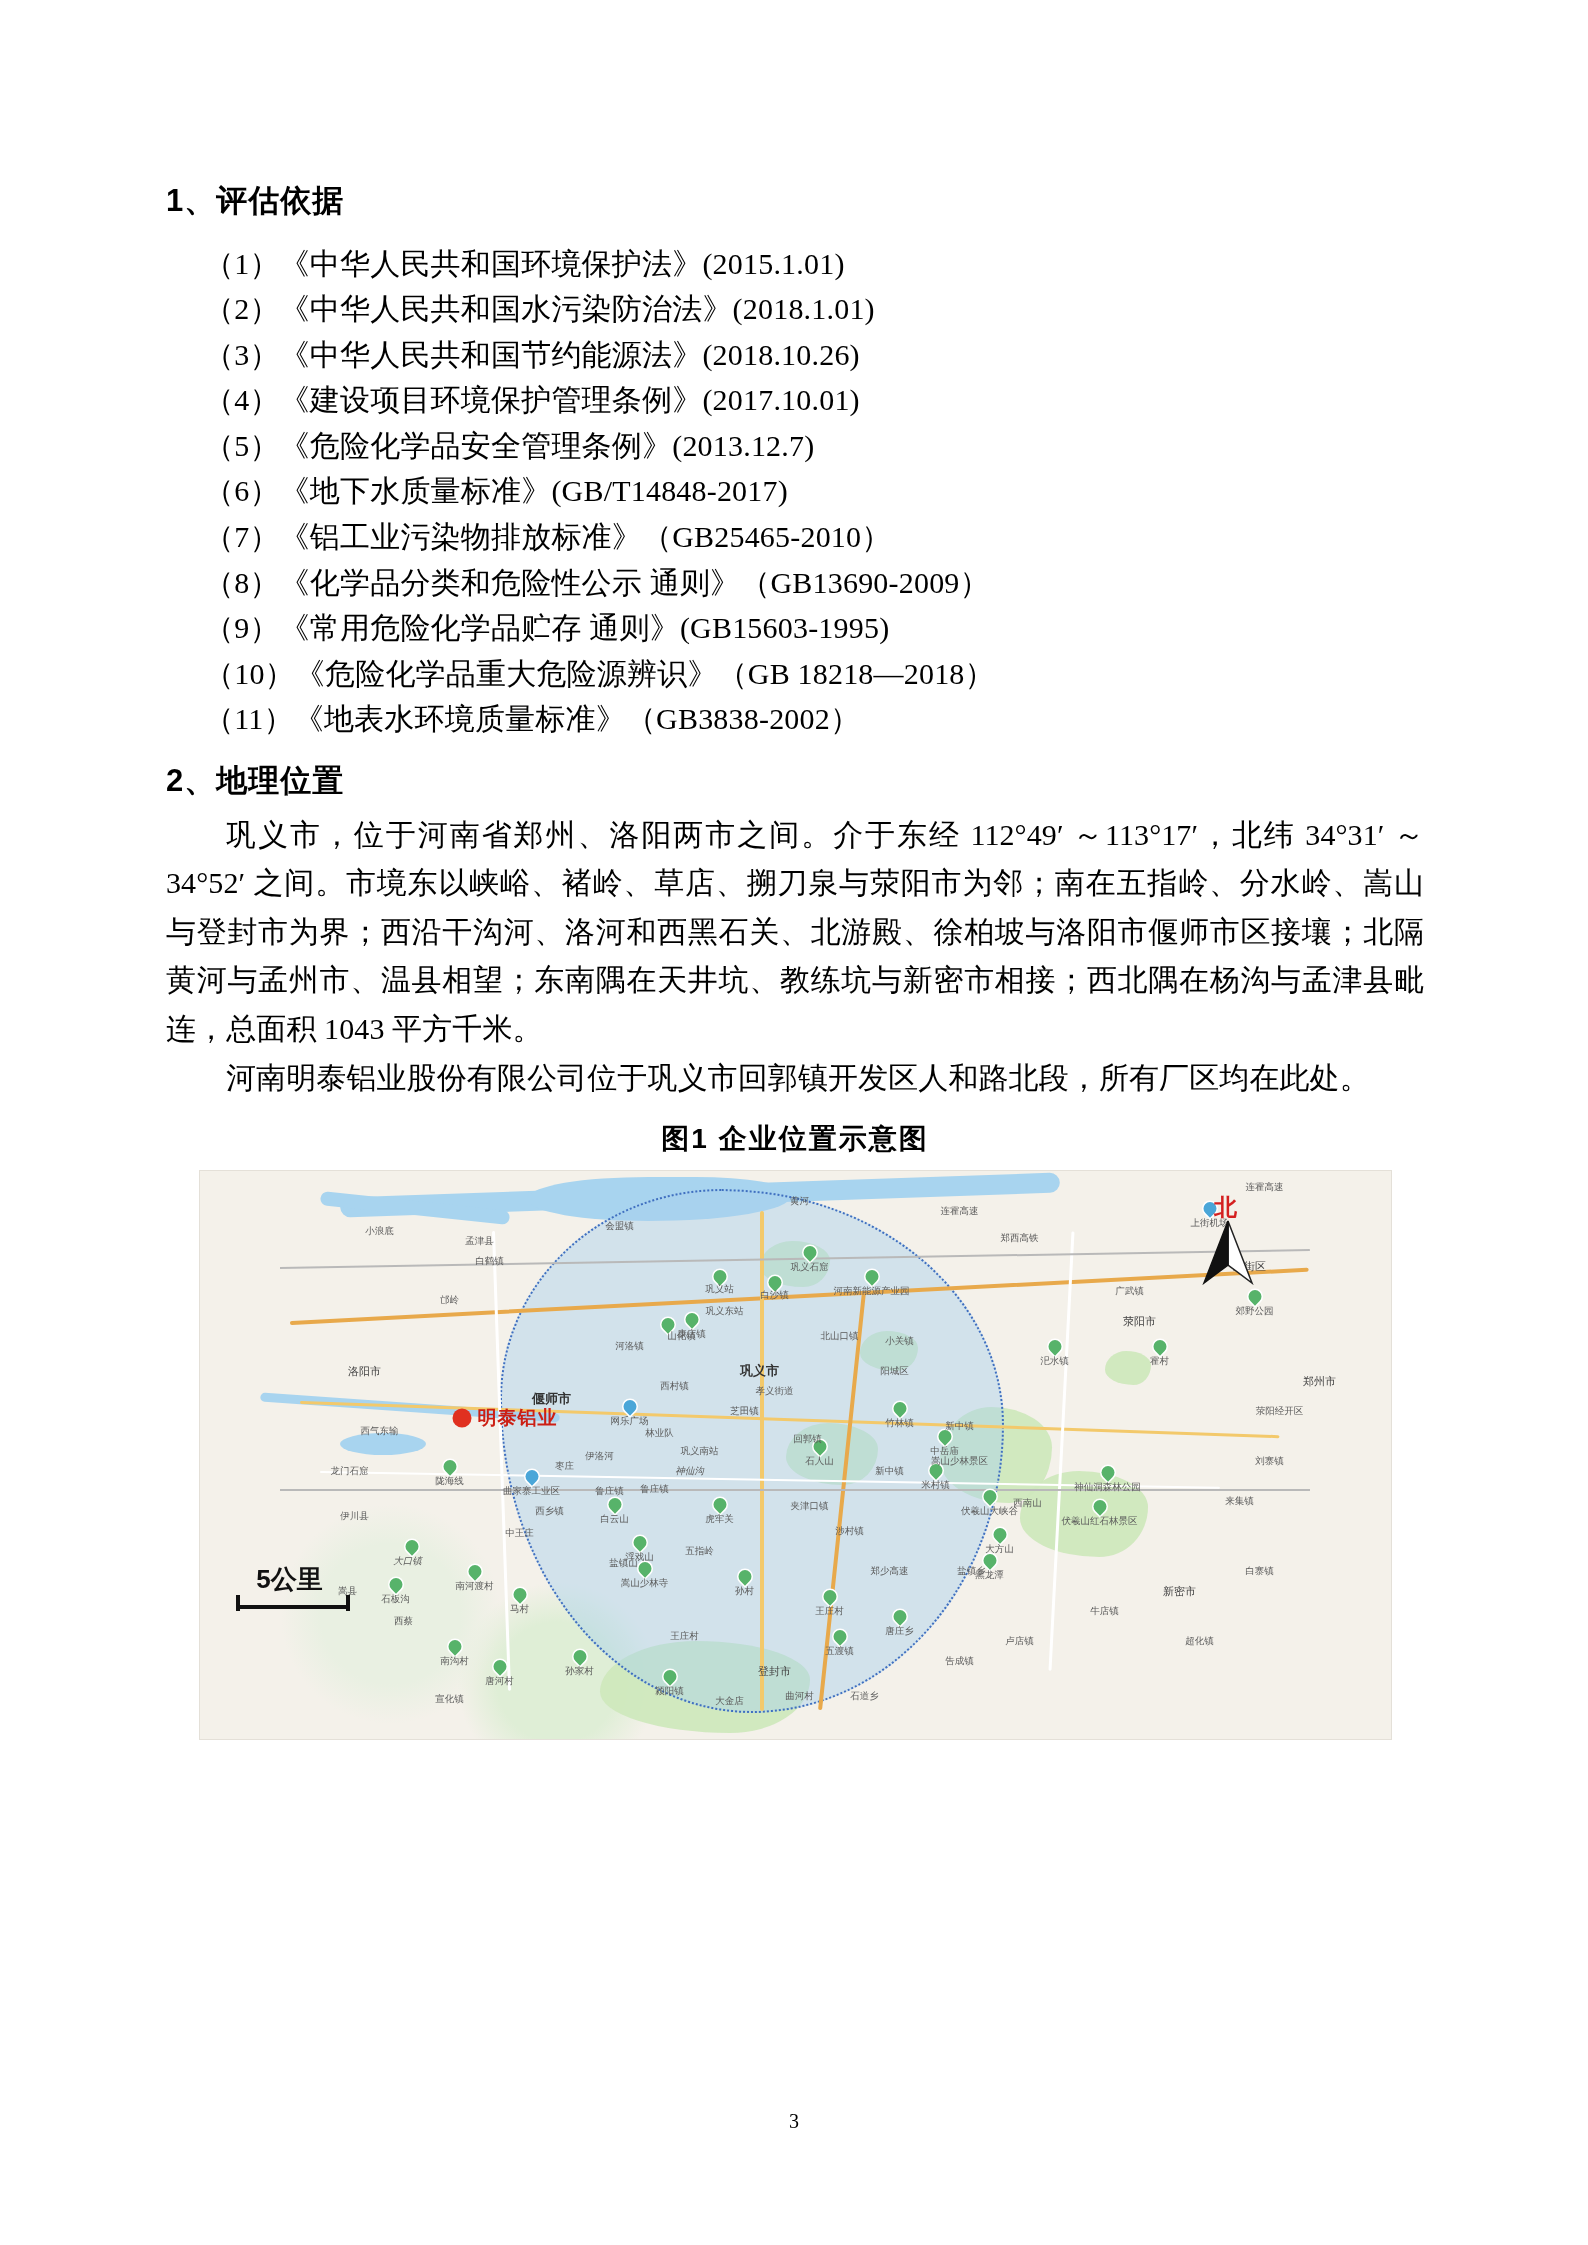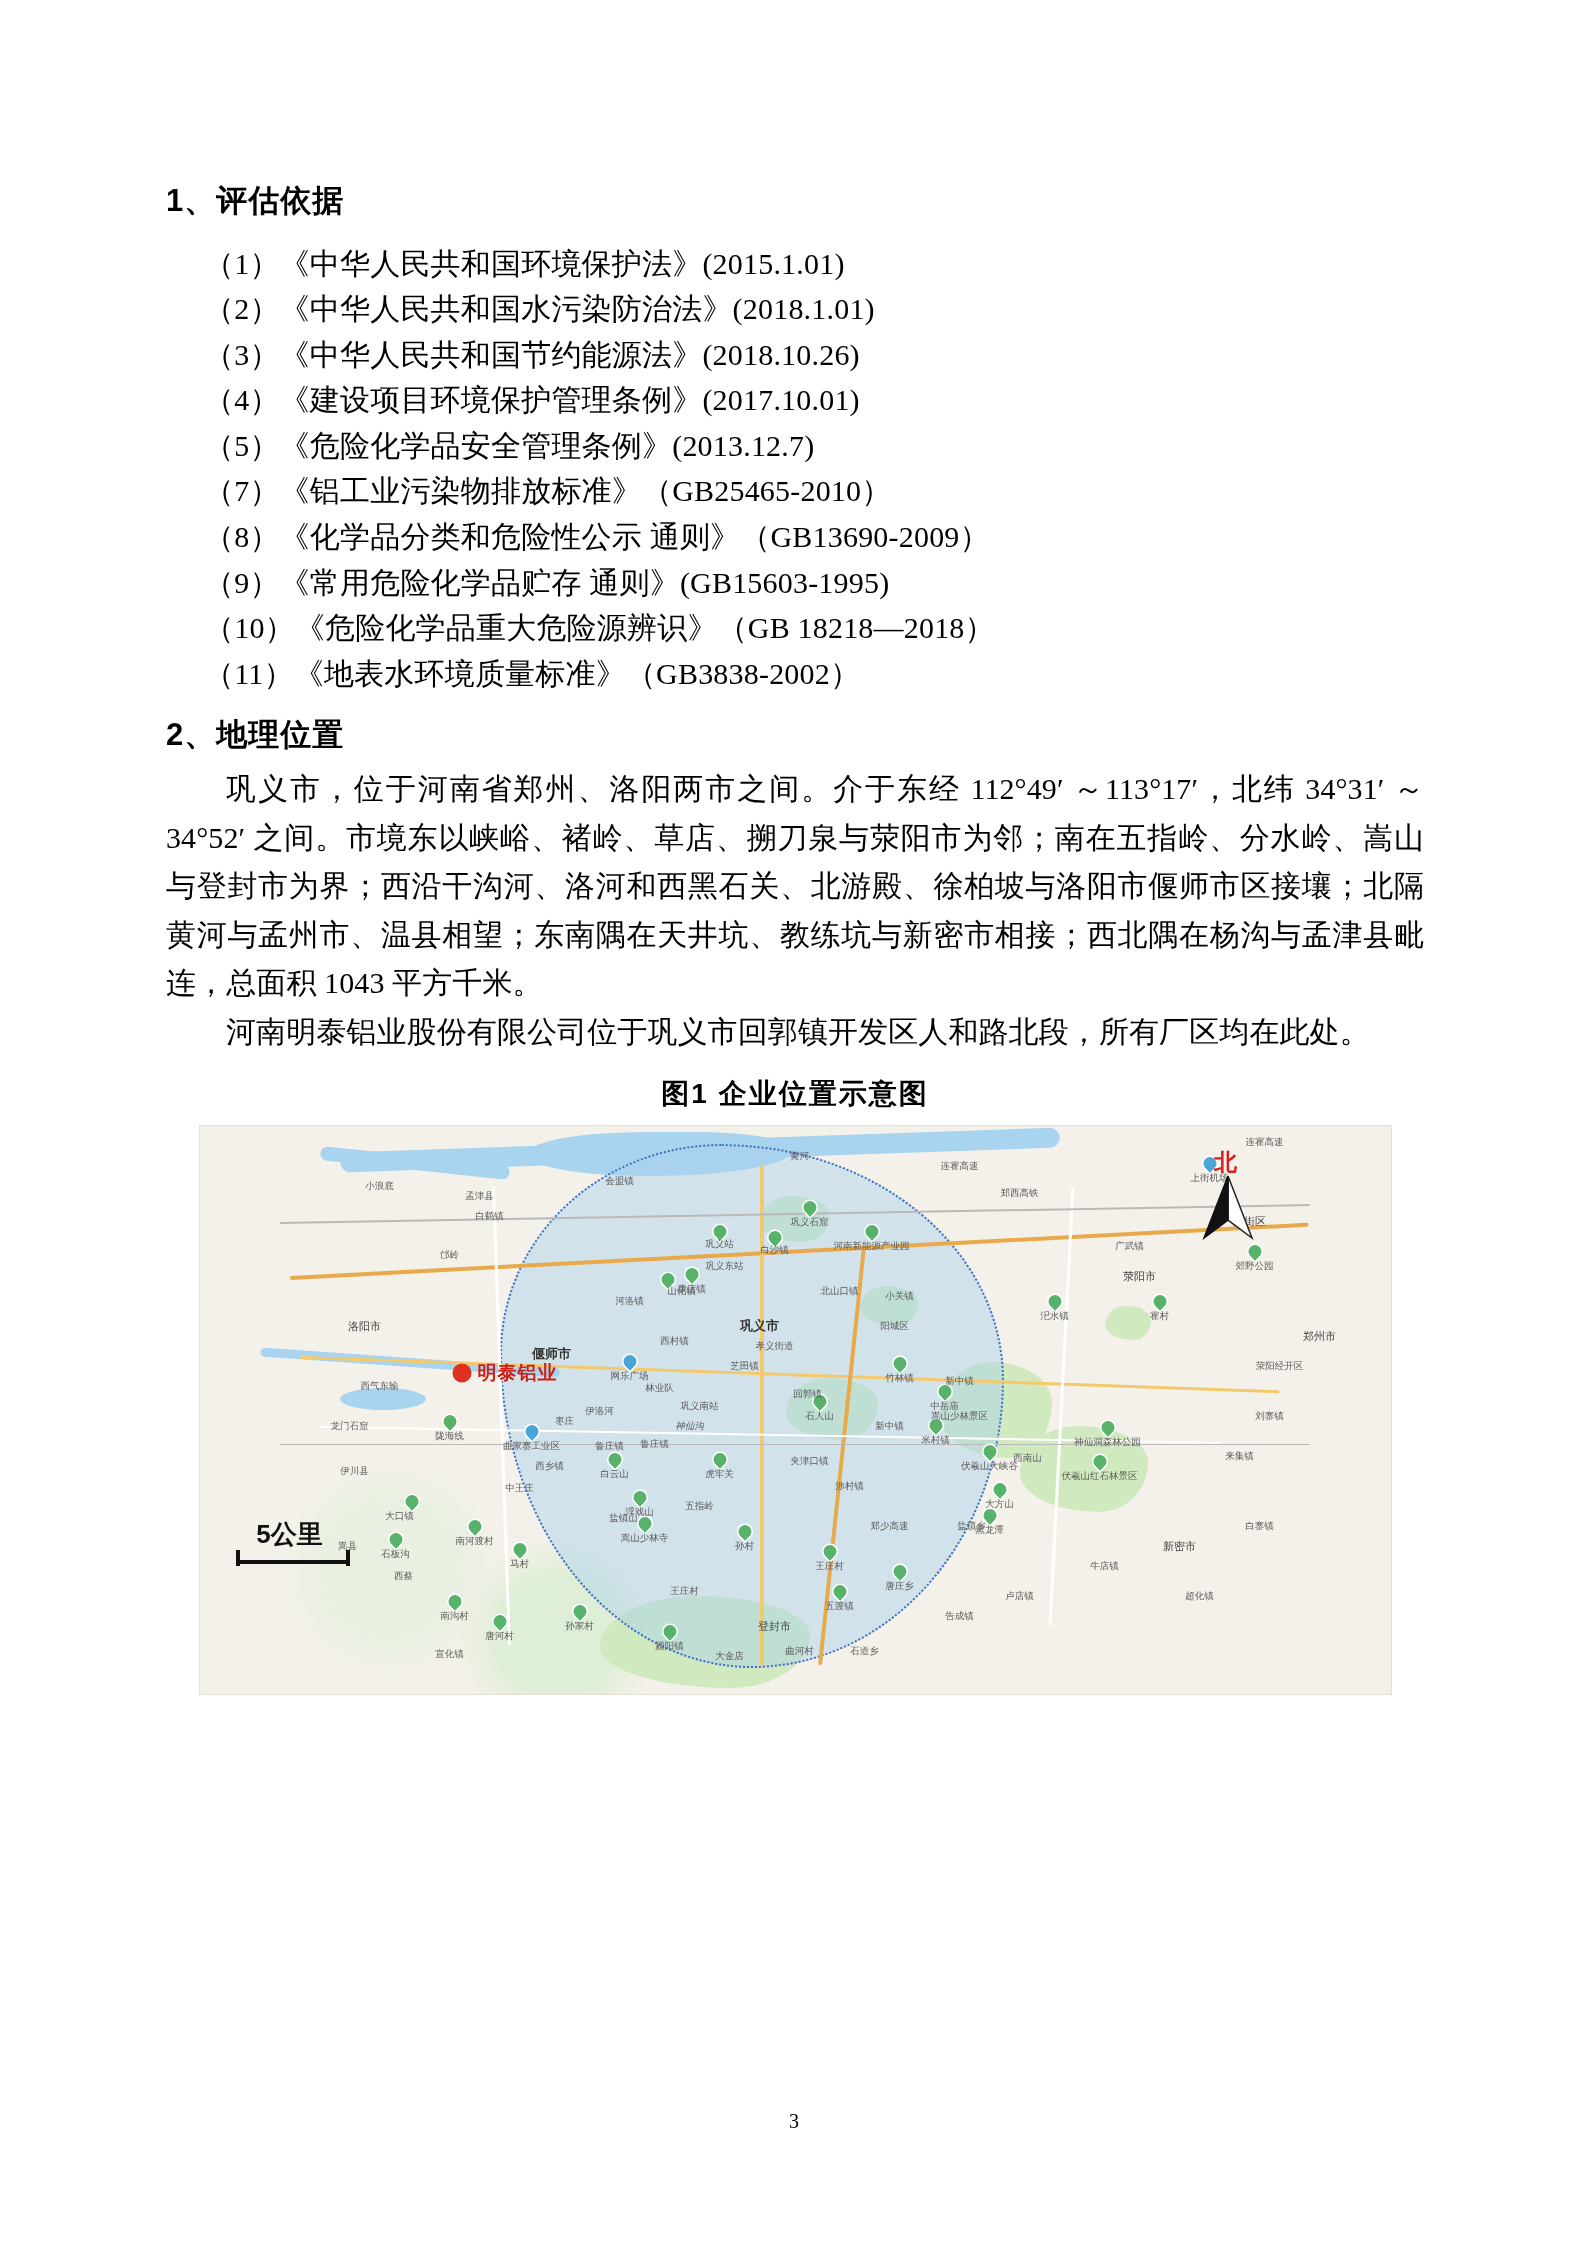--- a/index.html
+++ b/index.html
@@ -233,20 +233,21 @@
   <div class="content">
 
     <h2 class="sec-heading">1、评估依据</h2>
 
     <ul class="ref-list">
       <li>（1）《中华人民共和国环境保护法》(2015.1.01)</li>
       <li>（2）《中华人民共和国水污染防治法》(2018.1.01)</li>
       <li>（3）《中华人民共和国节约能源法》(2018.10.26)</li>
       <li>（4）《建设项目环境保护管理条例》(2017.10.01)</li>
       <li>（5）《危险化学品安全管理条例》(2013.12.7)</li>
+      <li>（6）《地下水质量标准》(GB/T14848-2017)</li>
       <li>（7）《铝工业污染物排放标准》（GB25465-2010）</li>
       <li>（8）《化学品分类和危险性公示 通则》（GB13690-2009）</li>
       <li>（9）《常用危险化学品贮存 通则》(GB15603-1995)</li>
       <li>（10）《危险化学品重大危险源辨识》（GB 18218—2018）</li>
       <li>（11）《地表水环境质量标准》（GB3838-2002）</li>
     </ul>
 
     <h2 class="sec-heading second">2、地理位置</h2>
 
     <p class="body-para">巩义市，位于河南省郑州、洛阳两市之间。介于东经 112°49′ ～113°17′，北纬 34°31′ ～34°52′ 之间。市境东以峡峪、褚岭、草店、搠刀泉与荥阳市为邻；南在五指岭、分水岭、嵩山与登封市为界；西沿干沟河、洛河和西黑石关、北游殿、徐柏坡与洛阳市偃师市区接壤；北隔黄河与孟州市、温县相望；东南隅在天井坑、教练坑与新密市相接；西北隅在杨沟与孟津县毗连，总面积 1043 平方千米。</p>
@@ -351,21 +352,21 @@
           <div class="poi" style="left: 828px; top: 332px;">西南山</div>
           <div class="poi" style="left: 736px; top: 314px;">米村镇</div>
           <div class="poi" style="left: 760px; top: 255px;">新中镇</div>
           <div class="poi" style="left: 800px; top: 378px;">大方山</div>
           <div class="poi" style="left: 790px; top: 404px;">黑龙潭</div>
           <div class="poi" style="left: 772px; top: 400px;">盐镇乡</div>
           <div class="poi" style="left: 760px; top: 290px;">嵩山少林景区</div>
           <div class="poi" style="left: 908px; top: 316px;">神仙洞森林公园</div>
           <div class="poi" style="left: 630px; top: 440px;">王庄村</div>
           <div class="poi" style="left: 275px; top: 415px;">南河渡村</div>
-          <div class="poi" style="left: 200px; top: 390px;">大口镇</div>
+          <div class="poi" style="left: 208px; top: 390px; font-style: italic;">大口镇</div>
           <div class="poi" style="left: 196px; top: 428px;">石板沟</div>
           <div class="poi" style="left: 204px; top: 450px;">西蔡</div>
           <div class="poi" style="left: 415px; top: 348px;">白云山</div>
           <div class="poi" style="left: 440px; top: 386px;">浮戏山</div>
           <div class="poi" style="left: 520px; top: 348px;">虎牢关</div>
           <div class="poi" style="left: 424px; top: 392px;">盐镇山</div>
           <div class="poi" style="left: 445px; top: 412px;">嵩山少林寺</div>
           <div class="poi" style="left: 350px; top: 340px;">西乡镇</div>
           <div class="poi" style="left: 320px; top: 362px;">中王庄</div>
           <div class="poi" style="left: 500px; top: 380px;">五指岭</div>

